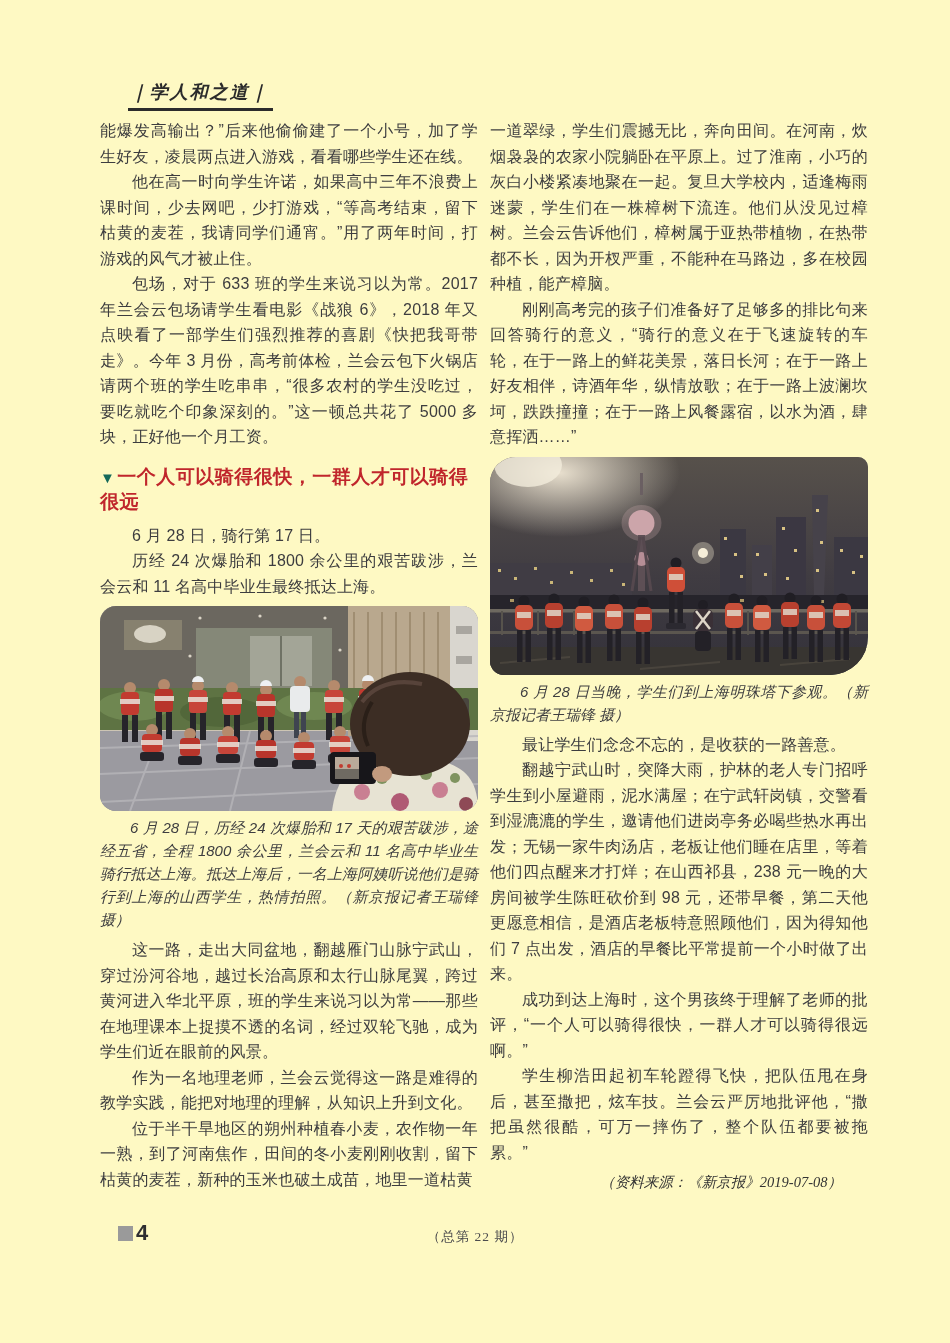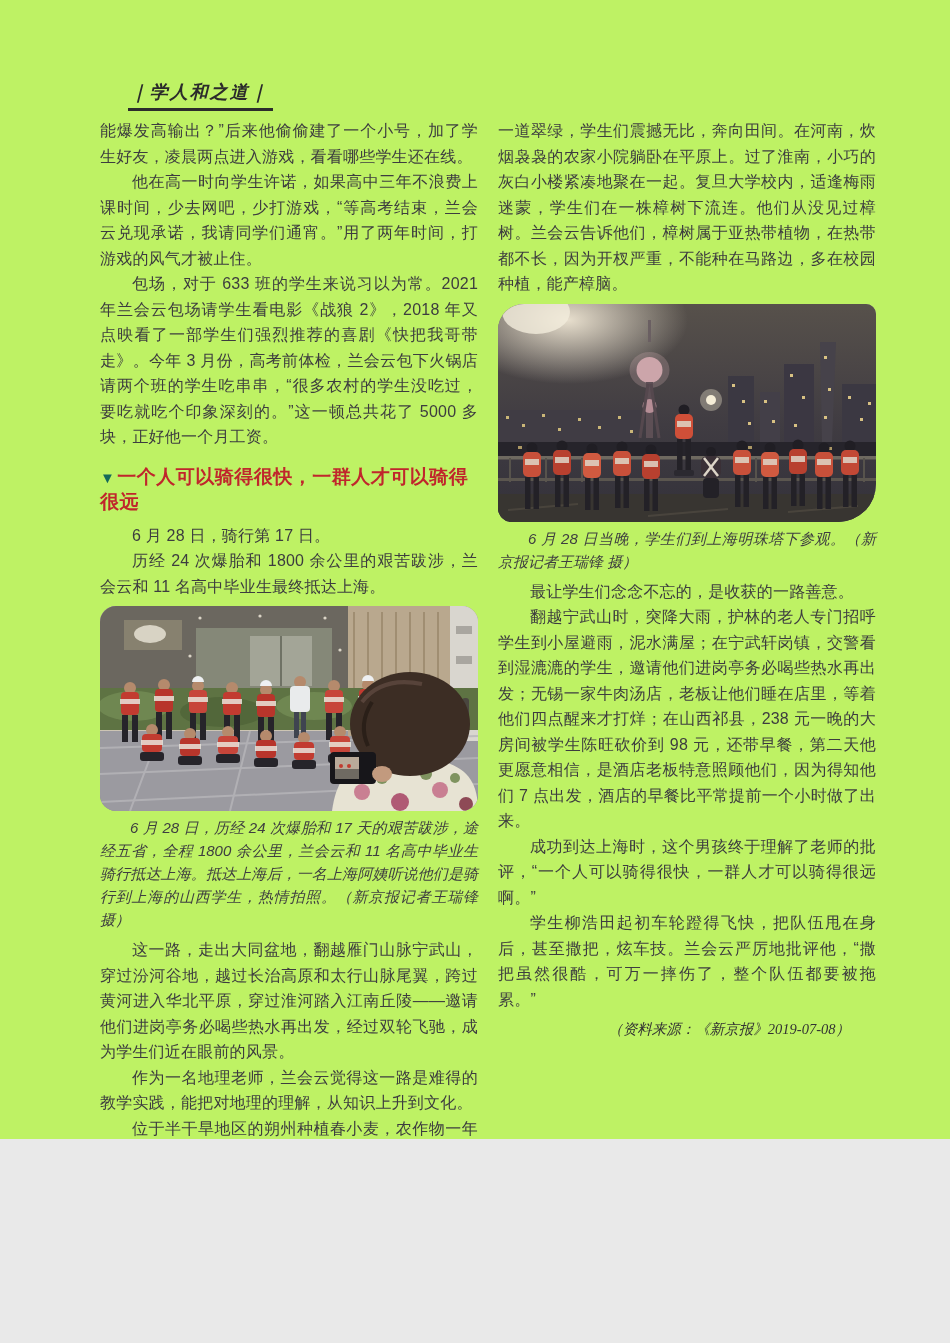--- a/index.html
+++ b/index.html
@@ -1,33 +1,33 @@
 <!DOCTYPE html>
 <html><head>
 <meta charset="utf-8">
 <style>
   html,body{margin:0;padding:0;background:#e9e9e9;}
   .page{
-    position:relative;width:950px;height:1139px;background:#bef264;
+    position:relative;width:950px;height:1343px;background:#fef9c3;
     margin:0 auto;overflow:hidden;
     font-family:"Liberation Sans","DejaVu Sans",sans-serif;
     color:#3d3d3f;
   }
   
   .header-wrap{position:absolute;top:80px;left:128px;}
   .header-title{
     display:inline-block;
     font-family:"Liberation Serif","DejaVu Serif",serif;
     font-style:italic;font-weight:bold;font-size:18px;letter-spacing:2px;
     color:#2b2b2b;border-bottom:3px solid #2c2c2c;padding:0 4px 4px 2px;
   }
   
   .columns{
     position:absolute;top:118px;left:100px;width:764px;
-    display:flex;gap:20px;
+    display:flex;gap:12px;
   }
   .col{width:378px;flex:0 0 378px;}
   .col p{
     margin:0;font-size:16px;line-height:25.5px;text-align:justify;
     text-indent:2em;letter-spacing:0.2px;
   }
   .col p.noindent{text-indent:0;}
   .section-heading{
     margin:15px 0 9px 0;font-size:19px;font-weight:bold;line-height:24px;
     color:#c0262c;letter-spacing:0.5px;text-indent:0;
@@ -65,22 +65,22 @@
 <div class="page">
 
   <div class="header-wrap">
     <span class="header-title">｜学人和之道｜</span>
   </div>
 
   <div class="columns">
 
     <div class="col">
       <p class="noindent">能爆发高输出？”后来他偷偷建了一个小号，加了学生好友，凌晨两点进入游戏，看看哪些学生还在线。</p>
-      <p>他在高一时向学生许诺，如果高中三年不浪费上课时间，少去网吧，少打游戏，“等高考结束，兰会云兑现承诺，我请同学们通宵。”用了两年时间，打游戏的风气才被止住。</p>
-      <p>包场，对于 633 班的学生来说习以为常。2021 年兰会云包场请学生看电影《战狼 2》，2018 年又点映看了一部学生们强烈推荐的喜剧《快把我哥带走》。今年 3 月份，高考前体检，兰会云包下火锅店请两个班的学生吃串串，“很多农村的学生没吃过，要吃就吃个印象深刻的。”这一顿总共花了 5000 多块，正好他一个月工资。</p>
+      <p>他在高一时向学生许诺，如果高中三年不浪费上课时间，少去网吧，少打游戏，“等高考结束，留下枯黄的麦茬，我请同学们通宵。”用了两年时间，打游戏的风气才被止住。</p>
+      <p>包场，对于 633 班的学生来说习以为常。2017 年兰会云包场请学生看电影《战狼 6》，2018 年又点映看了一部学生们强烈推荐的喜剧《快把我哥带走》。今年 3 月份，高考前体检，兰会云包下火锅店请两个班的学生吃串串，“很多农村的学生没吃过，要吃就吃个印象深刻的。”这一顿总共花了 5000 多块，正好他一个月工资。</p>
 
       <div class="section-heading"><span class="marker">▼</span><span>一个人可以骑得很快，一群人才可以骑得很远</span></div>
 
       <p>6 月 28 日，骑行第 17 日。</p>
       <p>历经 24 次爆胎和 1800 余公里的艰苦跋涉，兰会云和 11 名高中毕业生最终抵达上海。</p>
 
       <div class="photo day">
         <svg viewBox="0 0 378 205" preserveAspectRatio="none">
           <defs>
             <g id="pstand">
@@ -190,27 +190,28 @@
           <rect x="235" y="151" width="24" height="22" fill="#b9aa9a"></rect>
           <rect x="235" y="163" width="24" height="10" fill="#6f6a62"></rect>
           <circle cx="241" cy="160" r="2" fill="#c23b30"></circle>
             <circle cx="249" cy="160" r="2" fill="#c23b30"></circle>
           <ellipse cx="282" cy="168" rx="10" ry="8" fill="#c29a7e"></ellipse>
         </svg>
       </div>
 
       <div class="caption">6 月 28 日，历经 24 次爆胎和 17 天的艰苦跋涉，途经五省，全程 1800 余公里，兰会云和 11 名高中毕业生骑行抵达上海。抵达上海后，一名上海阿姨听说他们是骑行到上海的山西学生，热情拍照。（新京报记者王瑞锋 摄）</div>
 
-      <p>这一路，走出大同盆地，翻越雁门山脉宁武山，穿过汾河谷地，越过长治高原和太行山脉尾翼，跨过黄河进入华北平原，穿过淮河踏入江南丘陵——邀请他们进岗亭务必喝些热水再出发，经过双轮飞驰，成为学生们近在眼前的风景。</p>
+      <p>这一路，走出大同盆地，翻越雁门山脉宁武山，穿过汾河谷地，越过长治高原和太行山脉尾翼，跨过黄河进入华北平原，班的学生来说习以为常——那些在地理课本上捉摸不透的名词，经过双轮飞驰，成为学生们近在眼前的风景。</p>
       <p>作为一名地理老师，兰会云觉得这一路是难得的教学实践，能把对地理的理解，从知识上升到文化。</p>
       <p>位于半干旱地区的朔州种植春小麦，农作物一年一熟，到了河南焦作，田间的冬小麦刚刚收割，留下枯黄的麦茬，新种的玉米也破土成苗，地里一道枯黄</p>
     </div>
 
     <div class="col">
       <p class="noindent">一道翠绿，学生们震撼无比，奔向田间。在河南，炊烟袅袅的农家小院躺卧在平原上。过了淮南，小巧的灰白小楼紧凑地聚在一起。复旦大学校内，适逢梅雨迷蒙，学生们在一株樟树下流连。他们从没见过樟树。兰会云告诉他们，樟树属于亚热带植物，在热带都不长，因为开杈严重，不能种在马路边，多在校园种植，能产樟脑。</p>
+      <p>刚刚高考完的孩子们准备好了足够多的排比句来回答骑行的意义，“骑行的意义在于飞速旋转的车轮，在于一路上的鲜花美景，落日长河；在于一路上好友相伴，诗酒年华，纵情放歌；在于一路上波澜坎坷，跌跌撞撞；在于一路上风餐露宿，以水为酒，肆意挥洒……”</p>
 
       <div class="photo night">
         <svg viewBox="0 0 378 218" preserveAspectRatio="none">
           <defs>
             <linearGradient id="nightbg" x1="0" y1="0" x2="0" y2="1">
               <stop offset="0" stop-color="#57514b"></stop>
               <stop offset="0.55" stop-color="#403c42"></stop>
               <stop offset="1" stop-color="#33313a"></stop>
             </linearGradient>
             <radialGradient id="flare" cx="0.5" cy="0.5" r="0.5">

